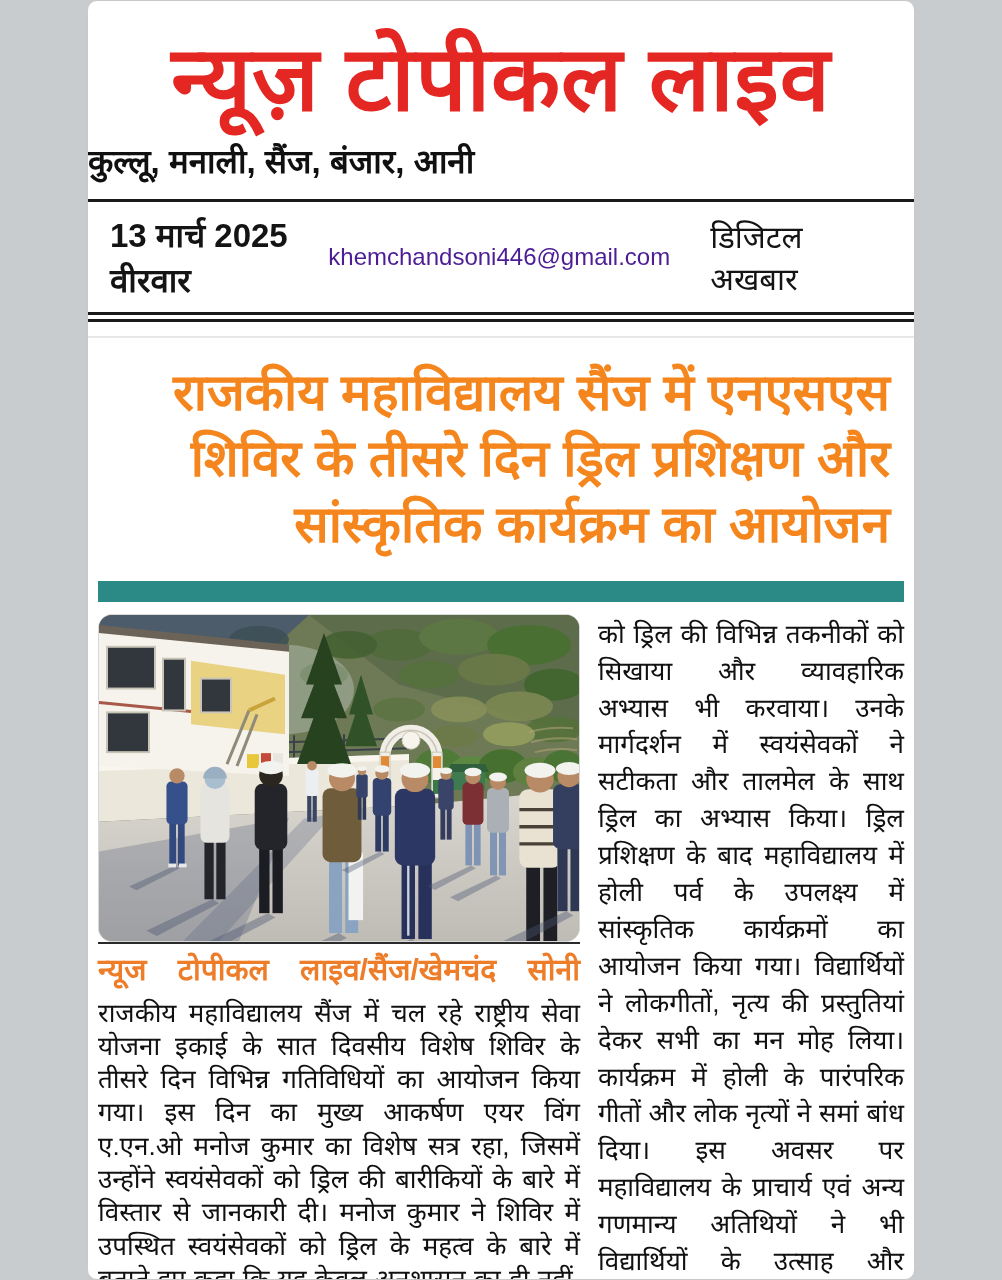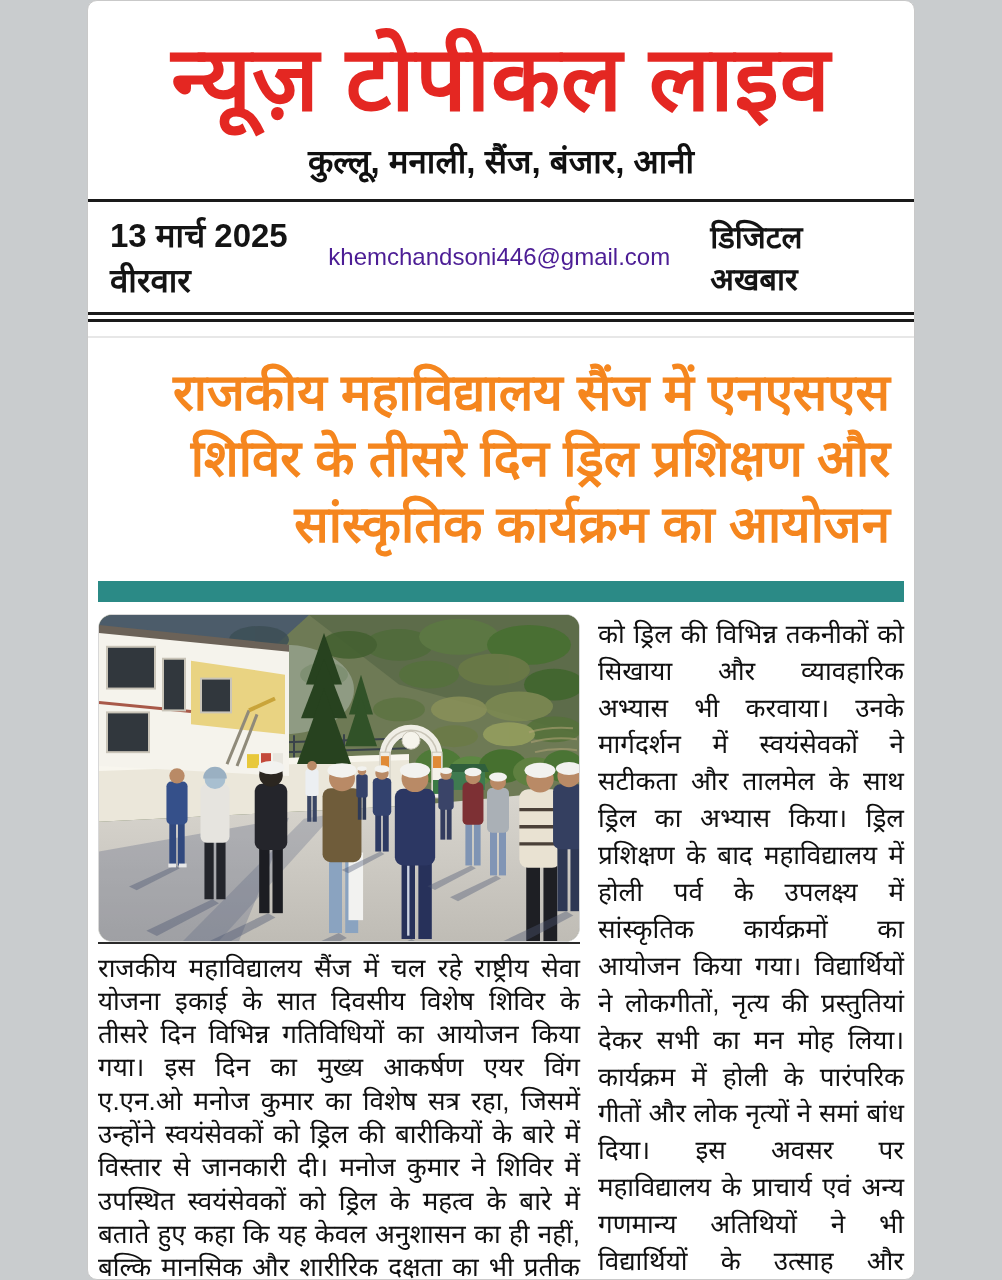--- a/index.html
+++ b/index.html
@@ -9,31 +9,31 @@
     box-sizing:border-box;overflow:hidden;
     font-family:"Liberation Sans","DejaVu Sans",sans-serif;color:#141414;
   }
   
   .masthead{
     text-align:center;margin:28px 10px 0;
     color:#e42722;font-size:90px;line-height:1.12;font-weight:800;
     letter-spacing:1px;white-space:nowrap;
   }
   .subtitle{
-    text-align:center;margin-top:8px;
+    margin-top:8px;
     font-size:33px;font-weight:700;color:#101010;
   }
   
   .infobar{
     margin-top:16px;border-top:3px solid #1a1a1a;border-bottom:3px solid #1a1a1a;
     padding:10px 22px;display:flex;align-items:center;justify-content:space-between;
   }
   .infobar .date{font-size:33px;font-weight:700;}
   .infobar .email{font-size:24px;color:#4c1d95;flex:1;text-align:center;transform:translateX(-40px);}
-  .infobar .edition{font-size:31px;font-weight:700;}
+  .infobar .edition{font-size:31px;font-weight:400;}
   .rule2{height:3px;background:#1a1a1a;margin-top:4px;}
   .hairline{height:2px;background:#e7e7e7;margin-top:14px;}
   
   .headline{
     margin:0;padding:22px 24px 18px;text-align:right;
     color:#f5861e;font-size:51px;line-height:1.3;font-weight:800;
   }
   .tealbar{height:21px;background:#2b8a86;margin:4px 10px 0;}
   
   .columns{display:flex;gap:18px;padding:12px 10px 0;box-sizing:border-box;}
@@ -315,20 +315,21 @@
           <g transform="translate(263,206) scale(0.52)">
             <rect x="-8" y="-46" width="7" height="46" fill="#2f3a56"></rect>
               <rect x="1" y="-46" width="7" height="46" fill="#2f3a56"></rect>
             <rect x="-11" y="-88" width="22" height="45" rx="5" fill="#36436a"></rect>
             <circle cx="0" cy="-94" r="8" fill="#b98a66"></circle>
             <ellipse cx="0" cy="-99" rx="9" ry="4.5" fill="#f2f2ef"></ellipse>
           </g>
         </svg>
       </figure>
       <div class="byline-rule"></div>
+      <div class="byline">न्यूज टोपीकल लाइव/सैंज/खेमचंद सोनी</div>
       <p class="bodytext">राजकीय महाविद्यालय सैंज में चल रहे राष्ट्रीय सेवा योजना इकाई के सात दिवसीय विशेष शिविर के तीसरे दिन विभिन्न गतिविधियों का आयोजन किया गया। इस दिन का मुख्य आकर्षण एयर विंग ए.एन.ओ मनोज कुमार का विशेष सत्र रहा, जिसमें उन्होंने स्वयंसेवकों को ड्रिल की बारीकियों के बारे में विस्तार से जानकारी दी। मनोज कुमार ने शिविर में उपस्थित स्वयंसेवकों को ड्रिल के महत्व के बारे में बताते हुए कहा कि यह केवल अनुशासन का ही नहीं, बल्कि मानसिक और शारीरिक दक्षता का भी प्रतीक है। उन्होंने विद्यार्थियों</p>
     </div>
 
     <div class="col-right">
       <p class="bodytext">को ड्रिल की विभिन्न तकनीकों को सिखाया और व्यावहारिक अभ्यास भी करवाया। उनके मार्गदर्शन में स्वयंसेवकों ने सटीकता और तालमेल के साथ ड्रिल का अभ्यास किया। ड्रिल प्रशिक्षण के बाद महाविद्यालय में होली पर्व के उपलक्ष्य में सांस्कृतिक कार्यक्रमों का आयोजन किया गया। विद्यार्थियों ने लोकगीतों, नृत्य की प्रस्तुतियां देकर सभी का मन मोह लिया। कार्यक्रम में होली के पारंपरिक गीतों और लोक नृत्यों ने समां बांध दिया। इस अवसर पर महाविद्यालय के प्राचार्य एवं अन्य गणमान्य अतिथियों ने भी विद्यार्थियों के उत्साह और रचनात्मकता की सराहना की। उन्होंने कहा कि राष्ट्रीय सेवा योजना न केवल सामाजिक सेवा का मंच है बल्कि यह व्यक्तित्व विकास का भी बेहतरीन अवसर प्रदान करता है। शिविर के आगामी दिनों में स्वच्छता अभियान, समाज सेवा, जागरूकता रैलियां और व्याख्यान सत्रआयोजित किए जाएंगे। आयोजकों के अनुसार, शिविर का उद्देश्य विद्यार्थियों में अनुशासन, नेतृत्व क्षमता और समाज सेवा की भावना विकसित करना है। शिविर के तीसरे दिन विद्यार्थियों ने पूरे जोश और उत्साह के साथ सभी गतिविधियों में भाग लिया। ड्रिल प्रशिक्षण से लेकर सांस्कृतिक कार्यक्रमों तक, हर गतिविधि में उनकी सक्रिय भागीदारी देखने को मिली। इस प्रकार, राजकीय महाविद्यालय सैंज के एनएसएस शिविर का तीसरा दिन ज्ञान, अनुशासन और उत्सव का अद्भुत संगम रहा।</p>
     </div>
 
   </main>
 </div>
 

